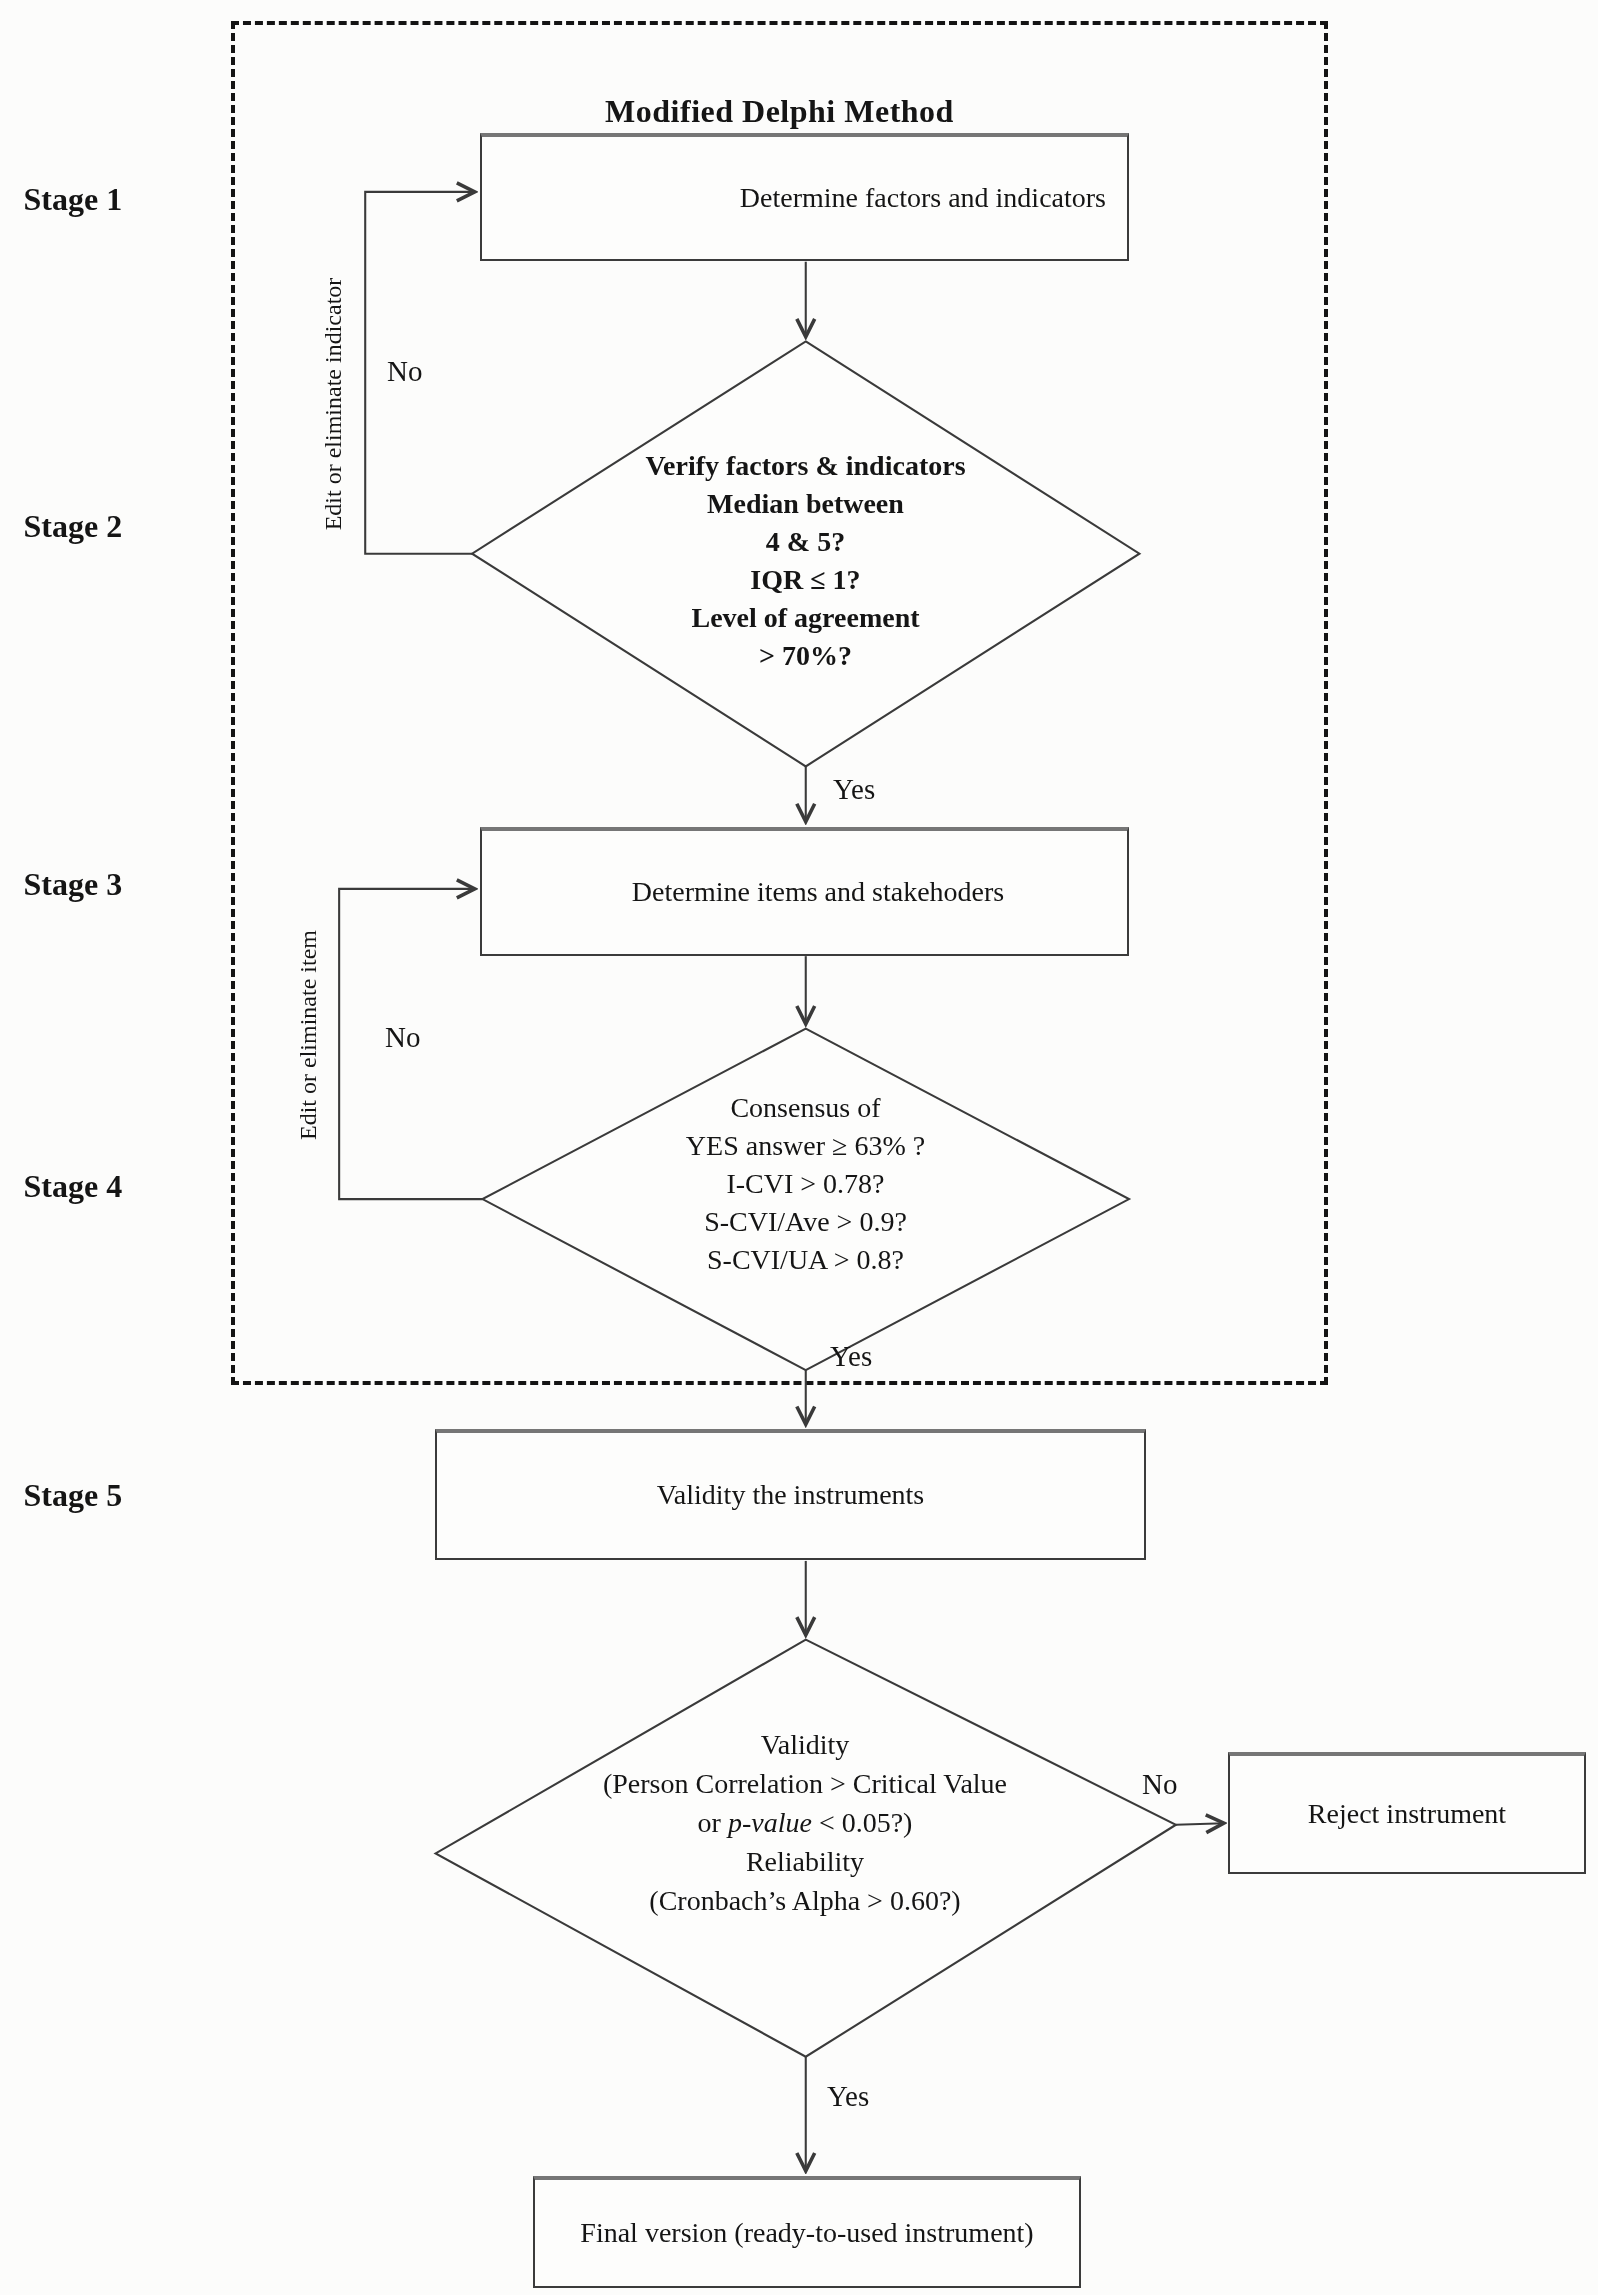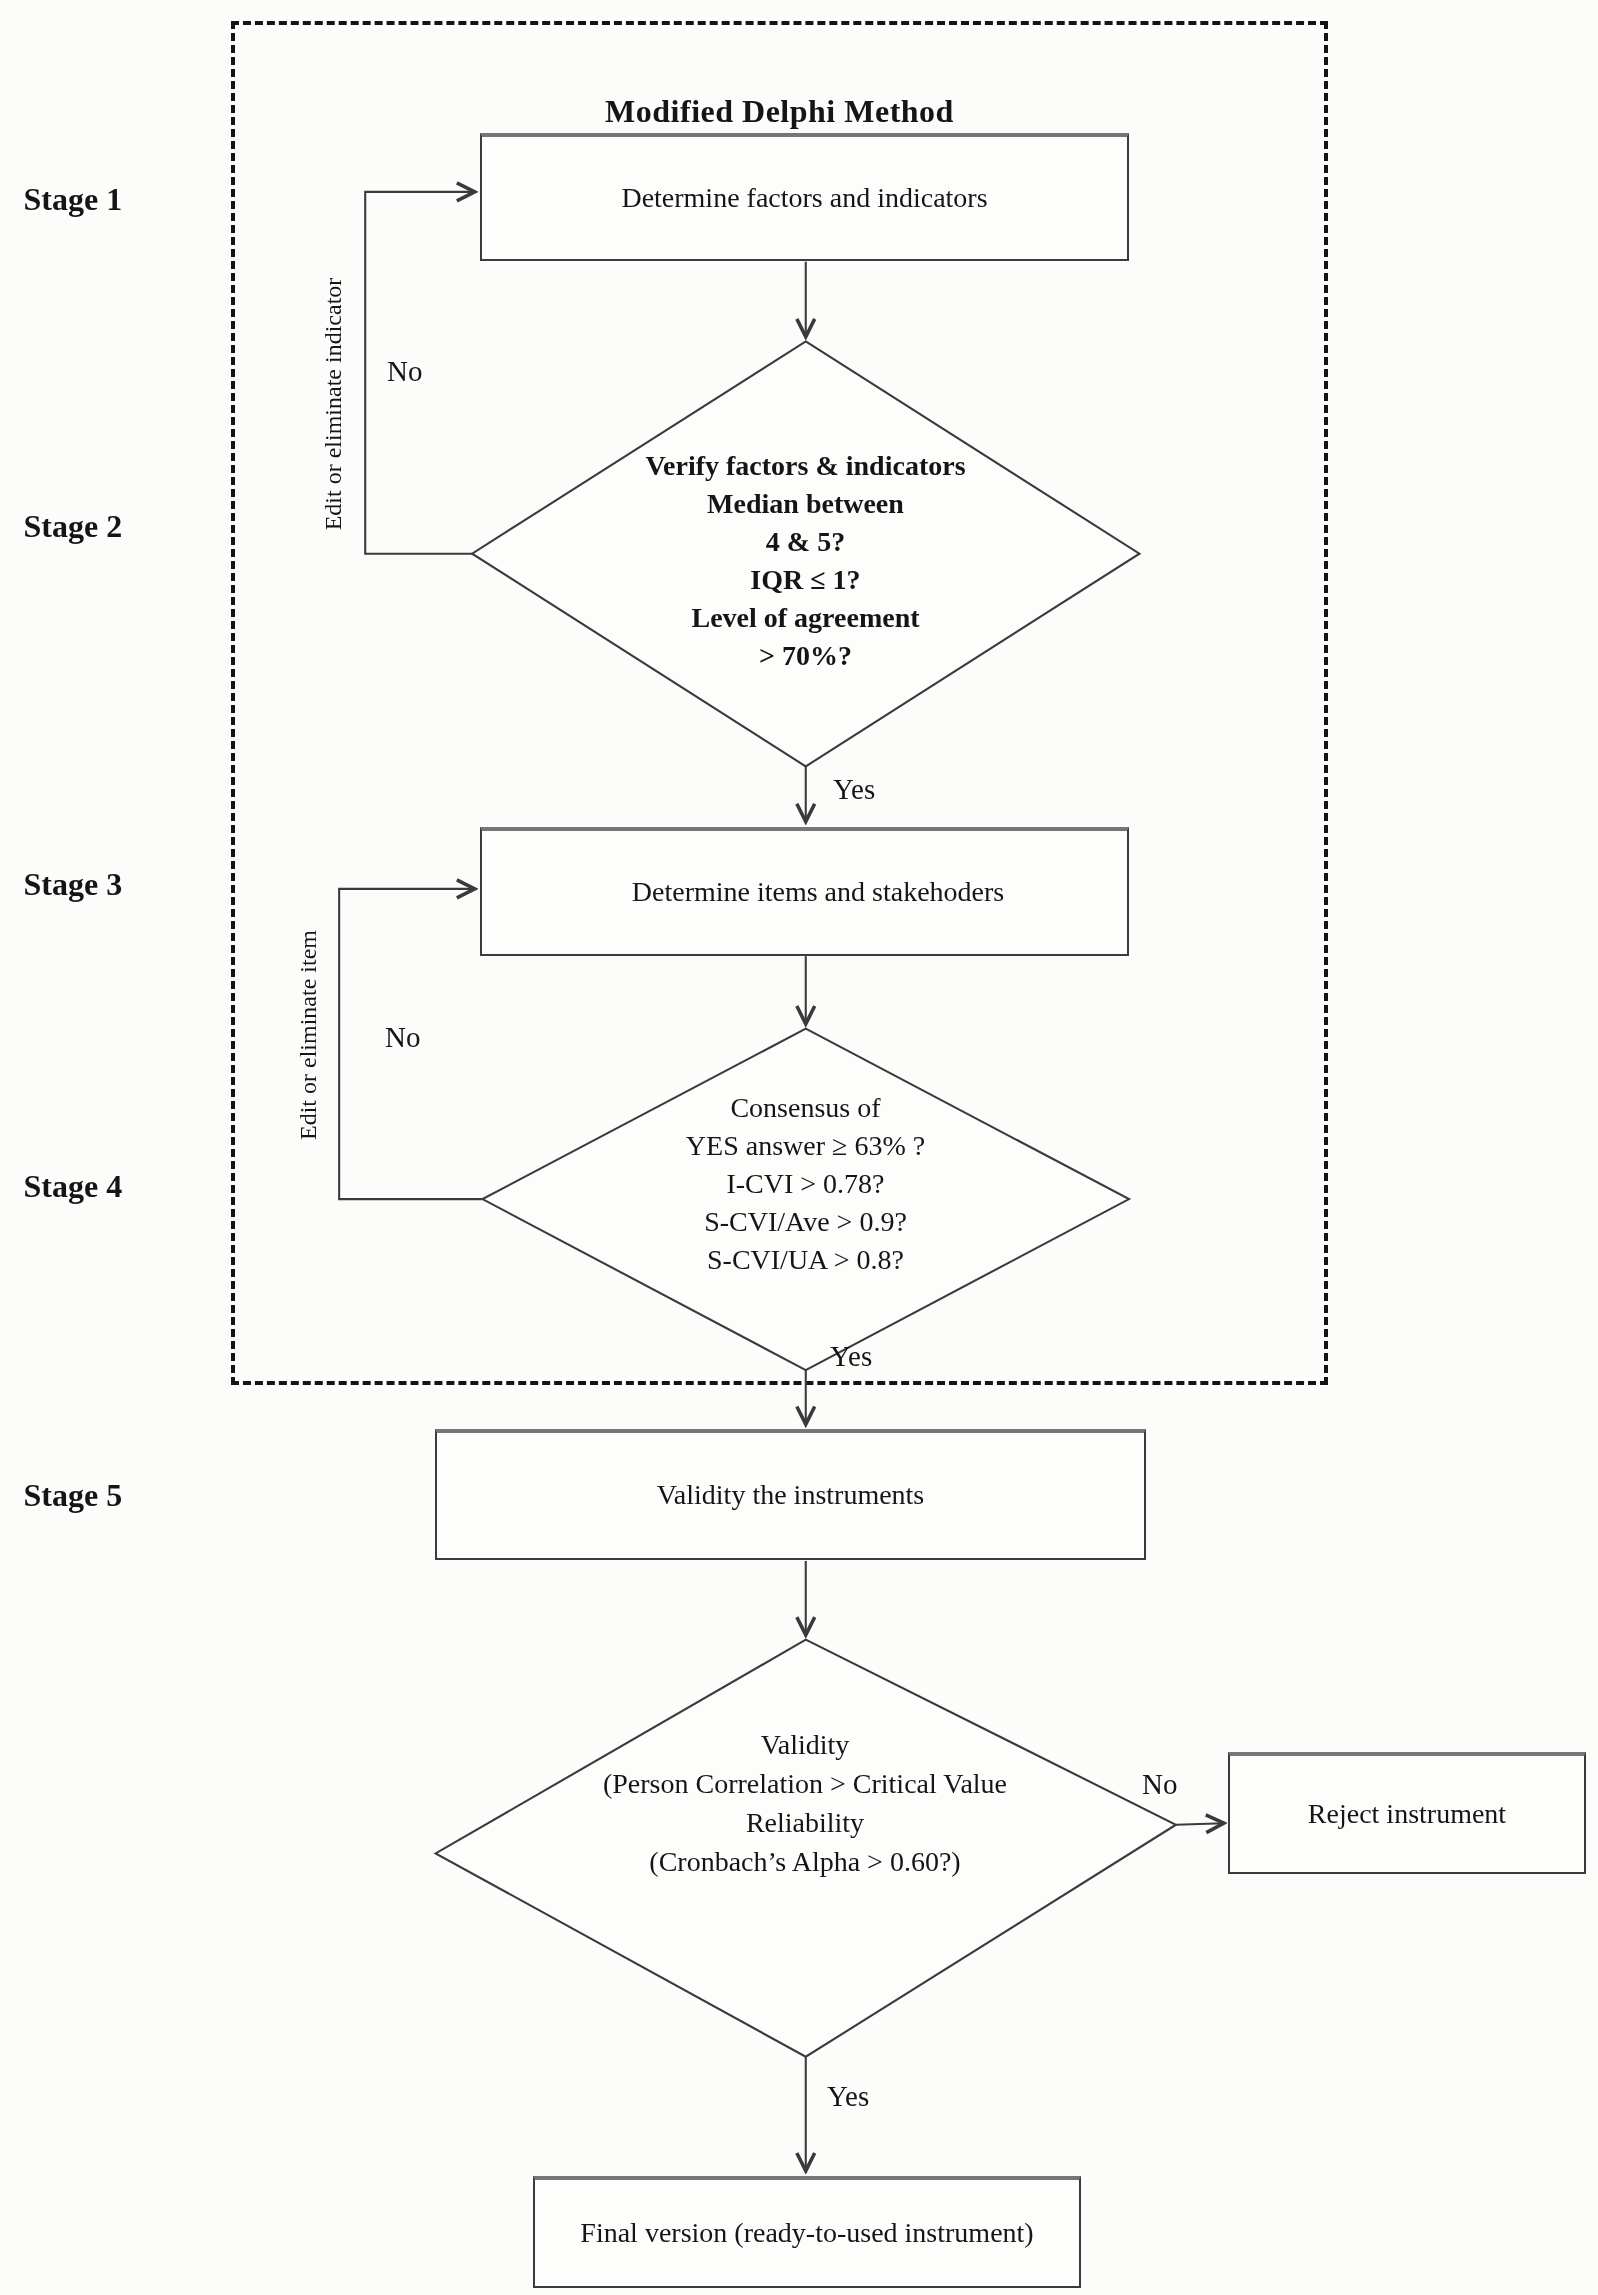--- a/index.html
+++ b/index.html
@@ -19,21 +19,21 @@
   .stage-label{
     position:absolute;left:23.5px;font-size:32px;font-weight:bold;white-space:nowrap;
   }
   .s1{top:181px}.s2{top:508px}.s3{top:866px}.s4{top:1168px}.s5{top:1477px}
   .node-box{
     position:absolute;box-sizing:border-box;background:#fdfdfc;
     border:2.6px solid #3b3b3b;border-top:4.2px solid #767676;
     display:flex;align-items:center;justify-content:center;text-align:center;
     font-size:28px;line-height:1.45;padding:0 21px;
   }
-  .box1{left:480px;top:133px;width:649px;height:128px;}
+  .box1{left:480px;top:133px;width:649px;height:128px;justify-content:flex-end;}
   .box3{left:480px;top:827px;width:649px;height:129px;padding-left:48px;}
   .box5{left:435px;top:1429px;width:711px;height:131px;}
   .box-reject{left:1228px;top:1752px;width:358px;height:122px;}
   .box-final{left:533px;top:2176px;width:548px;height:112px;}
   svg.connector-layer{position:absolute;left:0;top:0;width:1599px;height:2295px;}
   .diamond-text{
     position:absolute;text-align:center;font-size:28px;
   }
   .d2-text{left:472px;top:447px;width:667px;line-height:38px;font-weight:bold;}
   .d4-text{left:482px;top:1089px;width:647px;line-height:38px;}
@@ -110,20 +110,21 @@
     <div>S-CVI/UA &gt; 0.8?</div>
   </div>
 
   <div class="node-box box5">
     <span>Validity the instruments</span>
   </div>
 
   <div class="diamond-text d5-text">
     <div>Validity</div>
     <div>(Person Correlation &gt; Critical Value</div>
+    <div><span>or </span><em>p-value</em><span> &lt; 0.05?)</span></div>
     <div>Reliability</div>
     <div>(Cronbach’s Alpha &gt; 0.60?)</div>
   </div>
 
   <div class="node-box box-final">
     <span>Final version (ready-to-used instrument)</span>
   </div>
 
   <div class="node-box box-reject">
     <span>Reject instrument</span>

